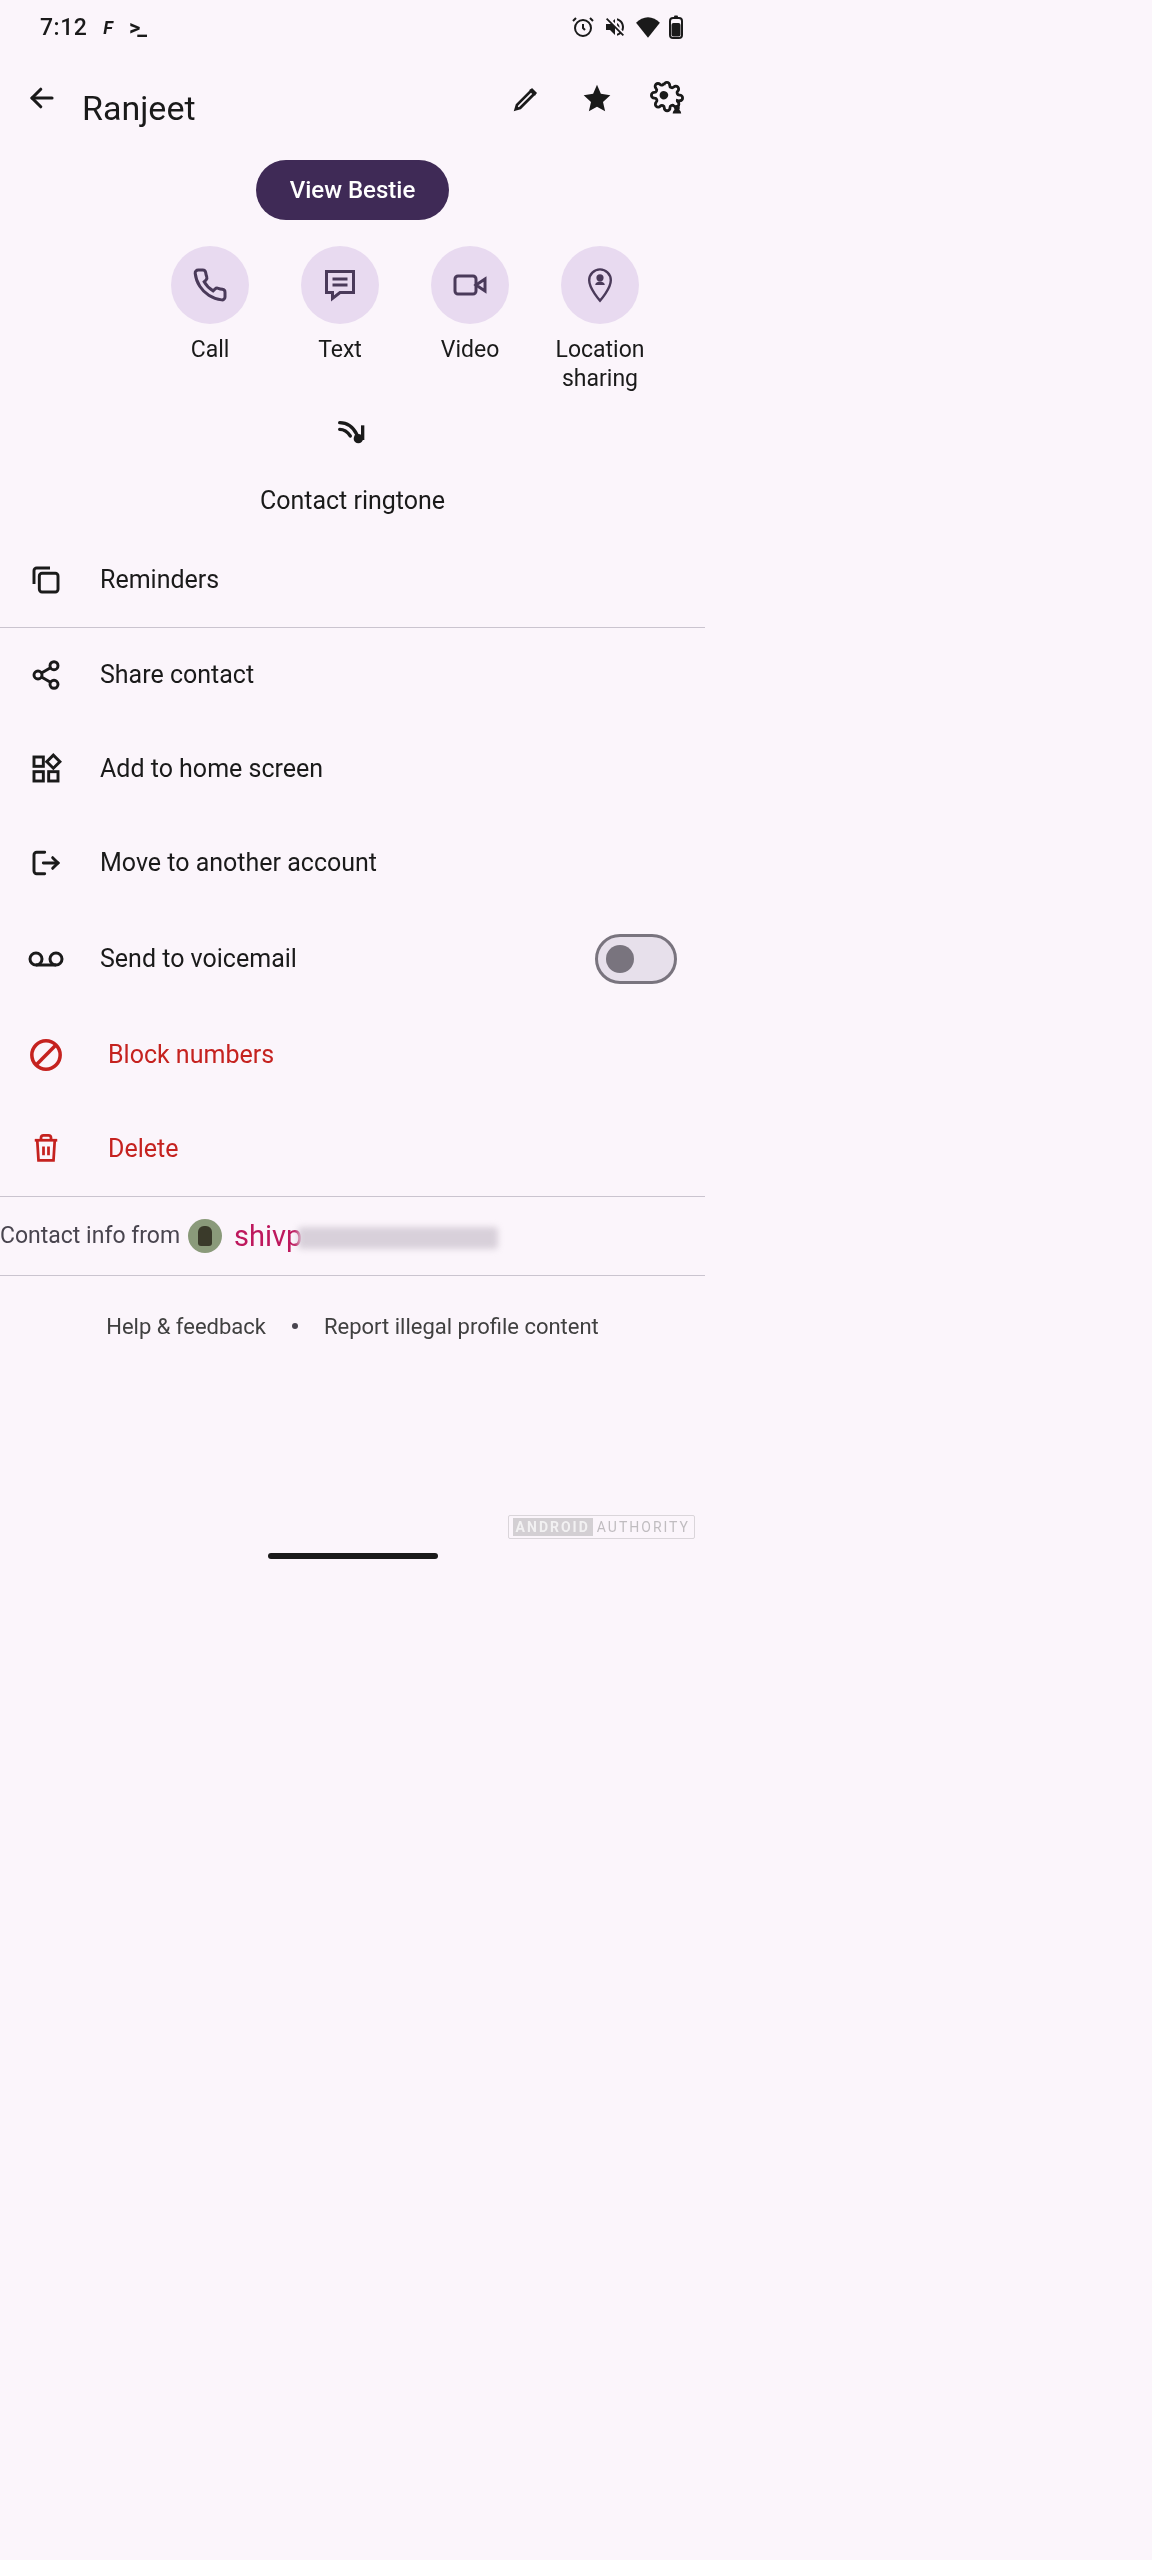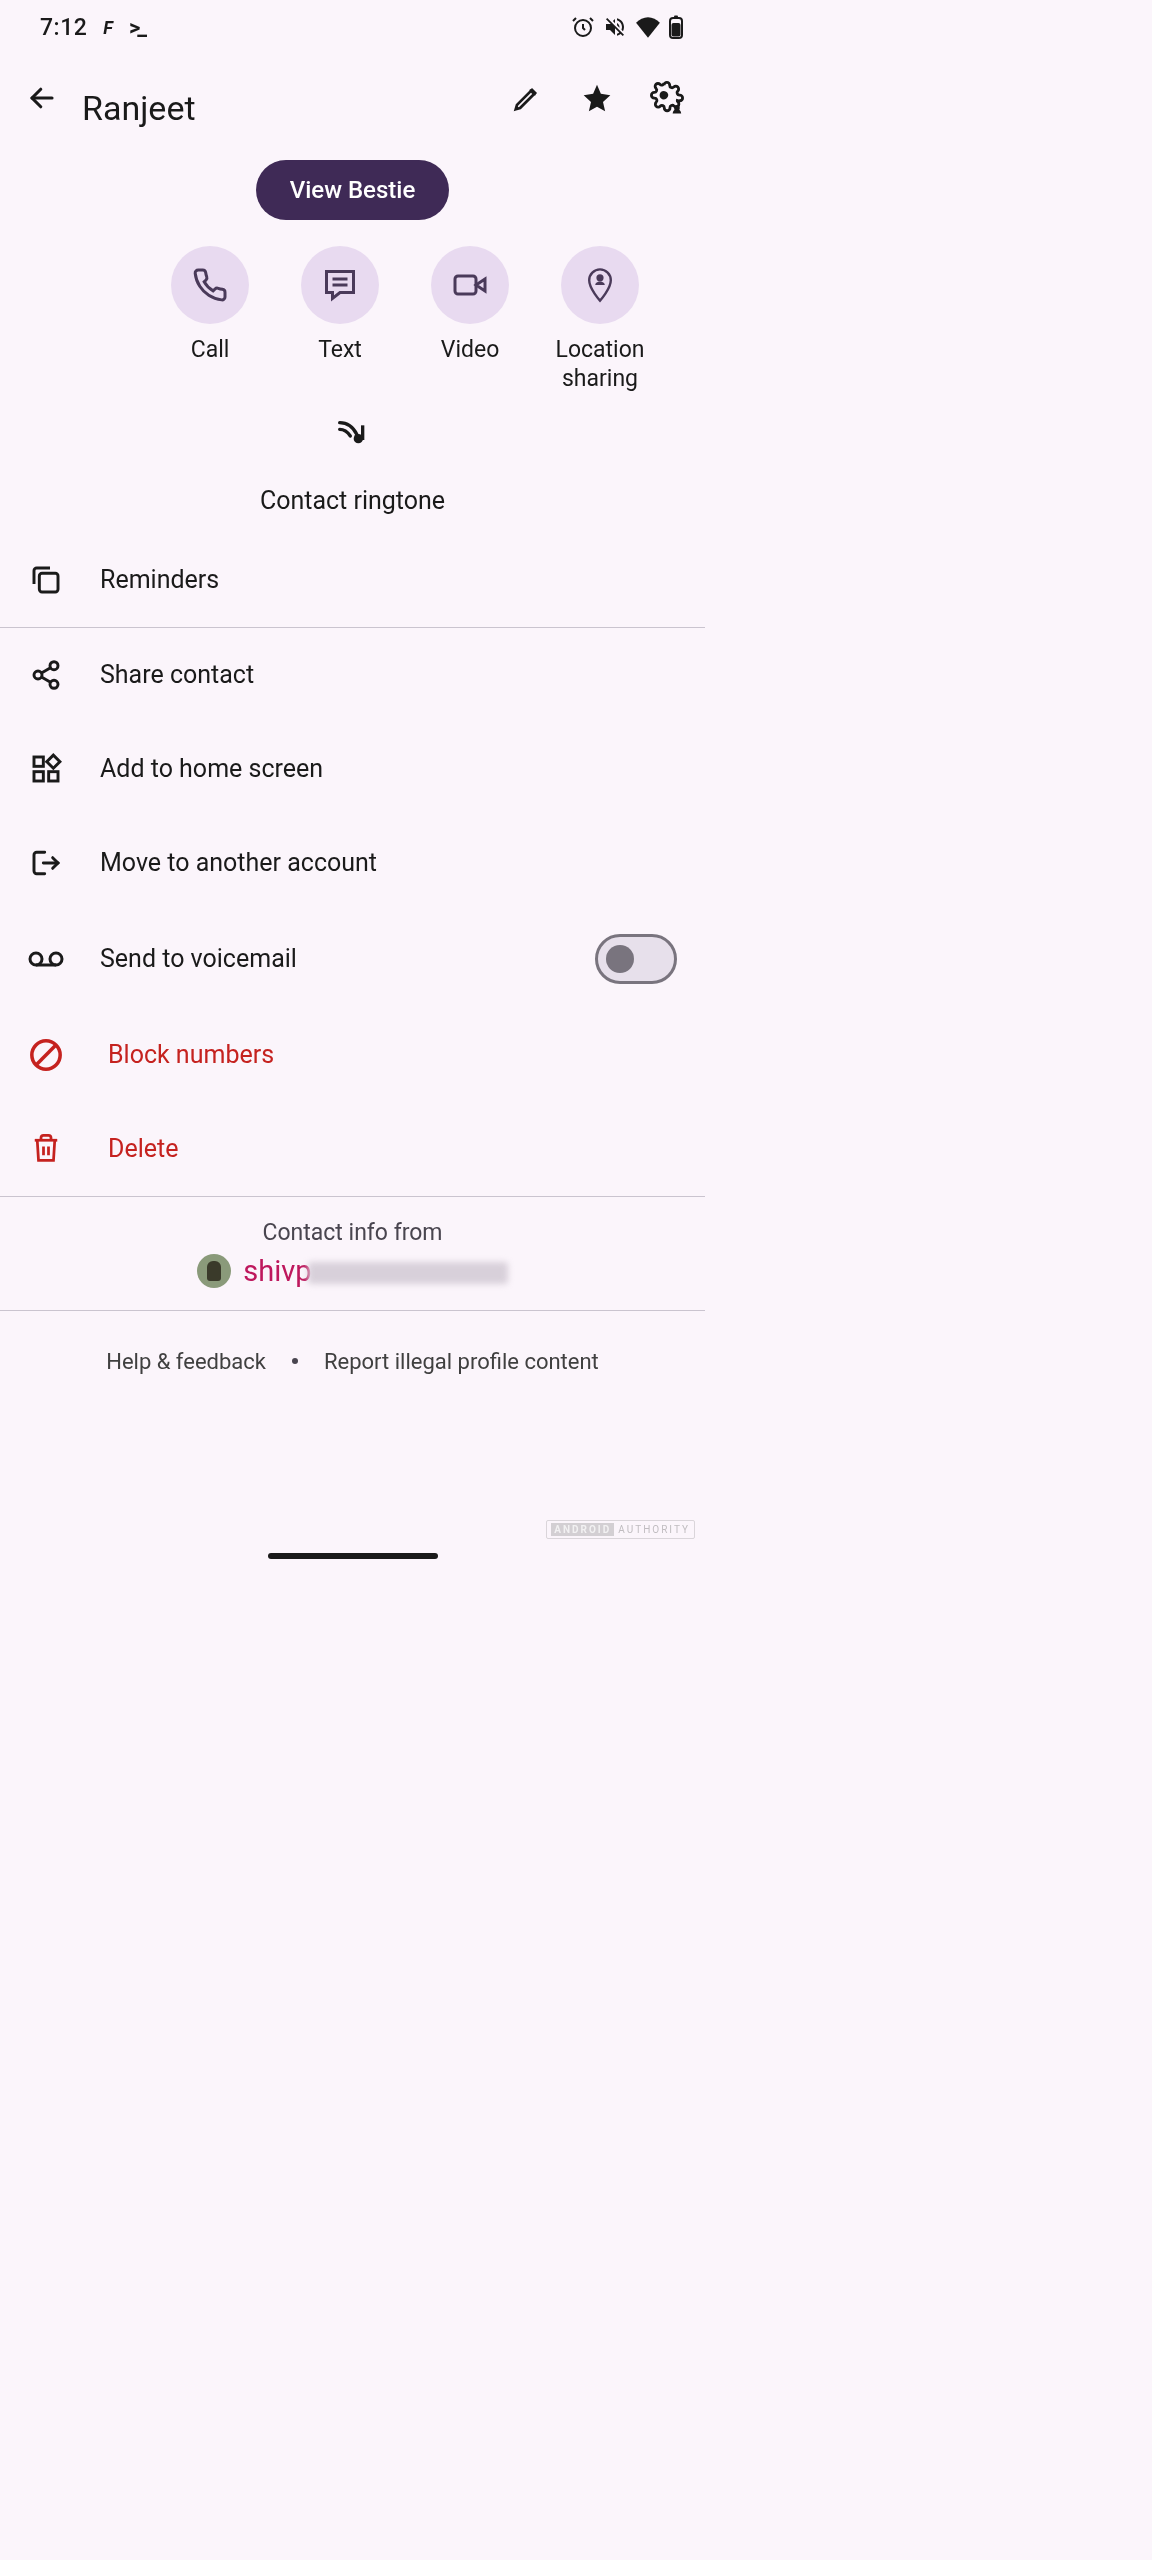--- a/index.html
+++ b/index.html
@@ -80,40 +80,40 @@
   .toggle {
     width: 82px; height: 50px; border: 3px solid #79747e; border-radius: 40px;
     background: #e7e0eb; position: relative; flex-shrink:0;
   }
   .toggle-knob {
     width: 28px; height: 28px; border-radius: 50%; background: #79747e;
     position:absolute; left: 8px; top: 50%; transform: translateY(-50%);
   }
 
   
-  .info-section { padding: 22px 0; display:flex; flex-direction:column; align-items:center; gap: 8px;}
+  .info-section { padding: 22px 0; display:flex; flex-direction:row; align-items:center; gap: 8px;}
   .info-title { font-size: 23px; color: #49454f; }
   .info-row { display:flex; align-items:center; gap: 12px; }
   .avatar { width: 34px; height: 34px; border-radius:50%; background: #8a9a7a; display:flex; align-items:center; justify-content:center; overflow:hidden;}
   .avatar-inner { width: 14px; height: 20px; background: #3a3a2a; border-radius: 6px 6px 3px 3px; }
   .info-email { font-size: 29px; color: #be185d; }
   .blur-strip { display:inline-block; width: 200px; height: 22px; background: #d8d0da; border-radius: 4px; filter: blur(3px); vertical-align: middle; margin-left: -4px;}
 
   
   .footer-links {
     display:flex; align-items:center; justify-content:center;
     gap: 26px; padding: 38px 0;
   }
   .footer-link { font-size: 22px; color: #404040; }
   .dot { width:6px; height:6px; border-radius:50%; background:#49454f; }
 
   
   .watermark {
     position:absolute; right: 10px; bottom: 28px;
-    font-size: 10px; letter-spacing: 2px; color: rgba(120,120,120,0.45);
+    font-size: 14px; letter-spacing: 2px; color: rgba(120,120,120,0.45);
     border: 1px solid rgba(120,120,120,0.25); padding: 2px 4px; border-radius: 2px;
     display:flex; align-items:center; gap: 4px;
   }
   .wm-box { background: rgba(120,120,120,0.3); padding: 1px 3px; font-weight:bold; color: rgba(255,255,255,0.7);}
 
   
   .nav-handle {
     position:absolute; bottom: 8px; left:50%; transform:translateX(-50%);
     width: 170px; height: 6px; background:#1a1a1a; border-radius: 4px;
   }

